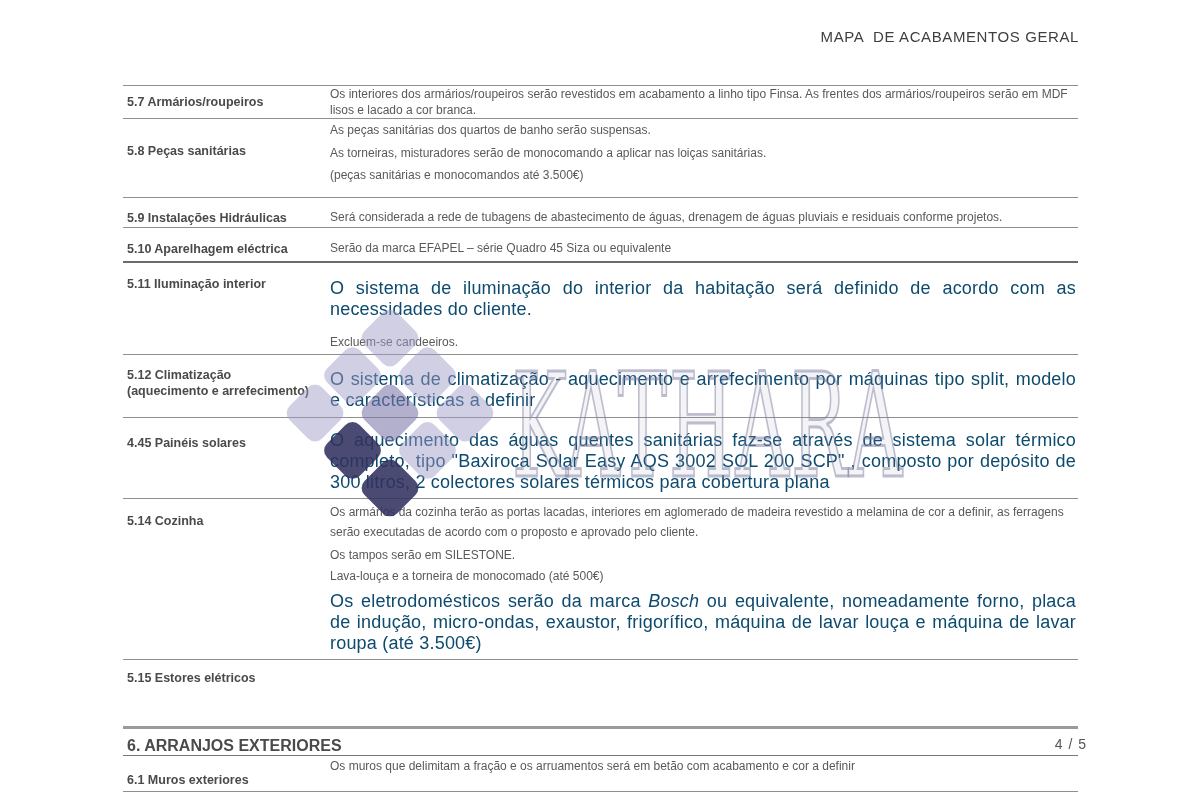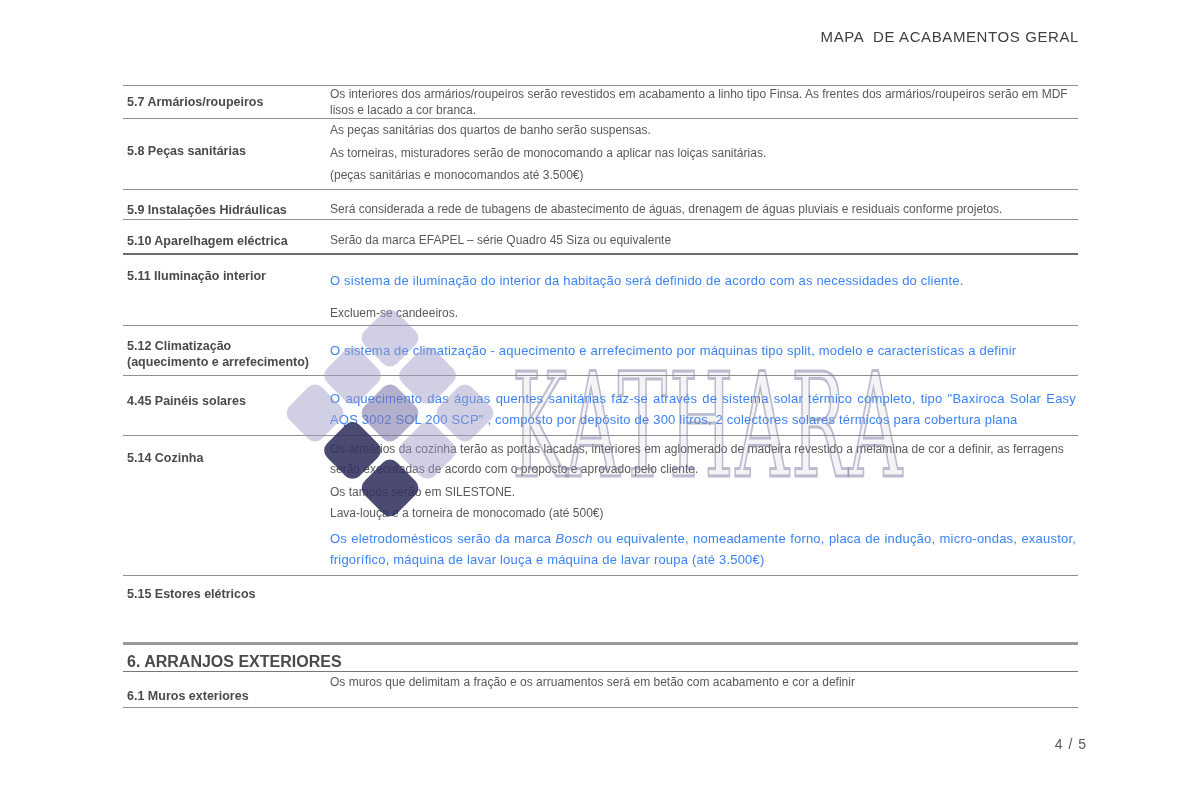--- a/index.html
+++ b/index.html
@@ -13,27 +13,27 @@
     font-size:15px; color:#3f3f3f; letter-spacing:.6px; white-space:pre;
   }
   .ftable { position:absolute; left:123px; top:85px; width:955px; border-top:1px solid #8f8f8f; }
   .row { display:flex; border-bottom:1px solid #8f8f8f; }
   .cell-label {
     width:207px; flex:none; font-weight:bold; font-size:12.5px;
     color:#4a4a4a; line-height:16px; padding-left:4px;
   }
   .cell-content { flex:1; padding-right:2px; }
   .t-norm { font-size:12px; line-height:15.5px; color:#595959; }
-  .t-large { font-size:13px; line-height:21px; color:#3b82f6; text-align:justify; letter-spacing:.2px; }
+  .t-large { font-size:18px; line-height:21px; color:#0c4a6e; text-align:justify; letter-spacing:.2px; }
   .i { font-style:italic; }
 
   
   .r57 { min-height:30px; } .r57 .cell-label { padding-top:8px; } .r57 .cell-content { padding-top:1px; }
   .r58 .cell-label { padding-top:24px; } .r58 .cell-content { padding-top:4px; padding-bottom:5px; }
-  .r58 p { margin-bottom:7px; } .r58 p:last-child { margin-bottom:0; }
+  .r58 p { margin-bottom:7px; } .r58 p:last-child { margin-bottom:8px; }
   .r59 { min-height:30px;align-items:center; } .r59 .cell-label, .r59 .cell-content { padding-top:11px; }
   .r510 { min-height:35px; border-bottom:2px solid #6b6b6b; }
   .r510 .cell-label, .r510 .cell-content { padding-top:13px; }
   .r511 .cell-label { padding-top:13px; } .r511 .cell-content { padding-top:15px; padding-bottom:4px; }
   .r511 .p1 { margin-bottom:15px; }
   .r512 { min-height:50px; } .r512 .cell-label { padding-top:12px; } .r512 .cell-content { padding-top:14px; padding-bottom:6px; }
   .r513 .cell-label { padding-top:17px; } .r513 .cell-content { padding-top:12px; padding-bottom:5px; }
   .r514 .cell-label { padding-top:14px; } .r514 .cell-content { padding-top:3px; padding-bottom:5px; }
   .r514 .p1 { line-height:20px; }
   .r514 .p2 { margin-top:6px; line-height:15px; }

